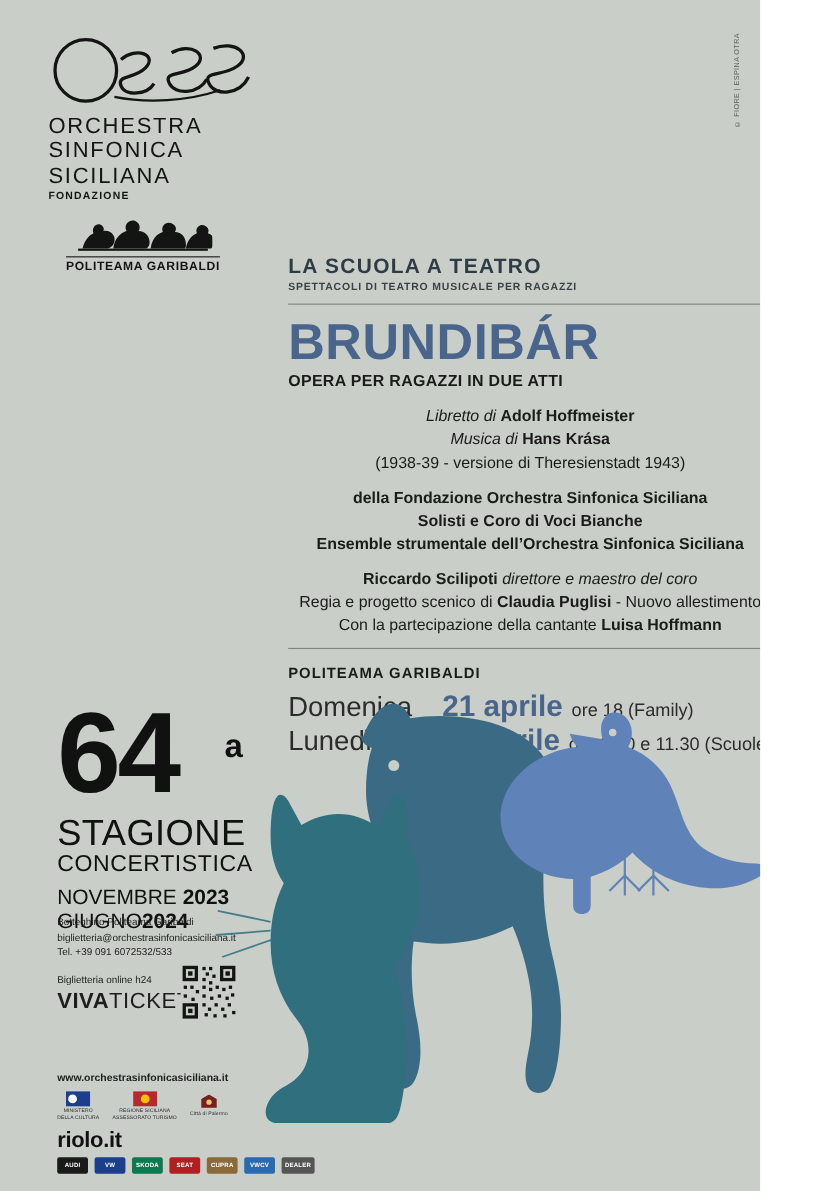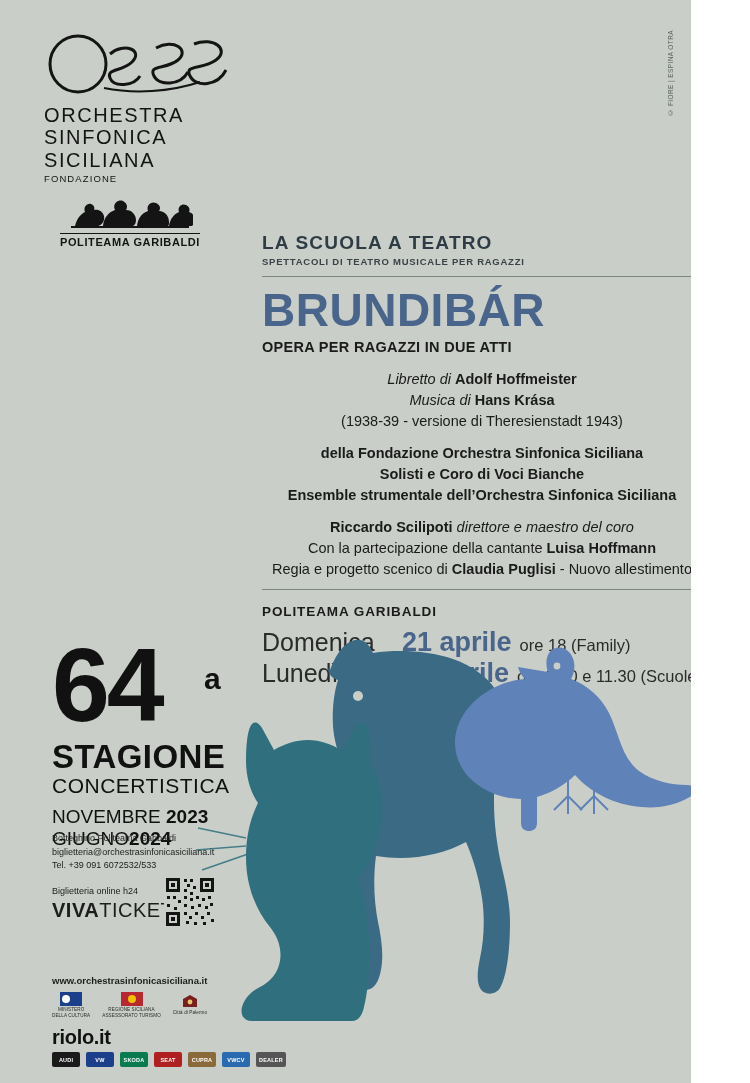--- a/index.html
+++ b/index.html
@@ -54,21 +54,21 @@
   .oss-words .w {
     font-size: 20px;
     font-weight: 400;
     letter-spacing: 1.6px;
     color: #141414;
     display: block;
   }
   .oss-words .fond {
     display: block;
     font-size: 9.5px;
-    font-weight: 400;
+    font-weight: 700;
     letter-spacing: 1.1px;
     margin-top: 3px;
     color: #141414;
   }
 
   
   .polit-logo {
     position: absolute;
     left: 60px;
     top: 200px;
@@ -196,21 +196,21 @@
   }
   .st-64 .sup {
     position: absolute;
     left: 152px;
     top: 22px;
     font-size: 30px;
     font-weight: 700;
   }
   .st-stagione {
     font-size: 33px;
-    font-weight: 700;
+    font-weight: 400;
     letter-spacing: 0.4px;
     line-height: 1;
     margin-top: 4px;
   }
   .st-concert {
     font-size: 21px;
     letter-spacing: 0.5px;
     line-height: 1;
     margin-top: 2px;
   }
@@ -399,27 +399,27 @@
         <div>Ensemble strumentale dell’Orchestra Sinfonica Siciliana</div>
       </div>
 
       <div class="block-gap"></div>
 
       <div>
         <b>Riccardo Scilipoti</b>
         <span class="it">direttore e maestro del coro</span>
       </div>
       <div>
-        <span>Con la partecipazione della cantante</span>
-        <b>Luisa Hoffmann</b>
-      </div>
-      <div>
         <span>Regia e progetto scenico di</span>
         <b>Claudia Puglisi</b>
         <span>- Nuovo allestimento</span>
+      </div>
+      <div>
+        <span>Con la partecipazione della cantante</span>
+        <b>Luisa Hoffmann</b>
       </div>
     </div>
 
     <hr class="rule">
 
     <div class="venue">POLITEAMA GARIBALDI</div>
 
     <div class="dates">
       <div class="date-row">
         <span class="day">Domenica</span>

